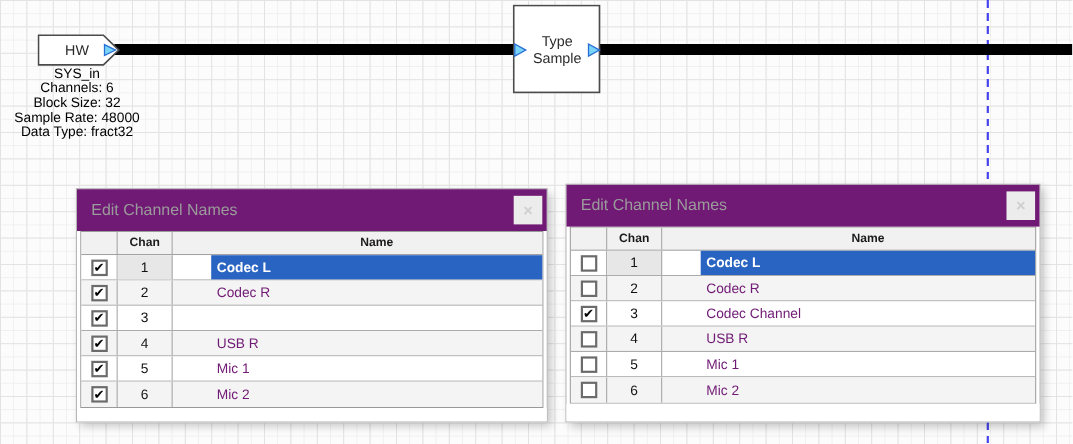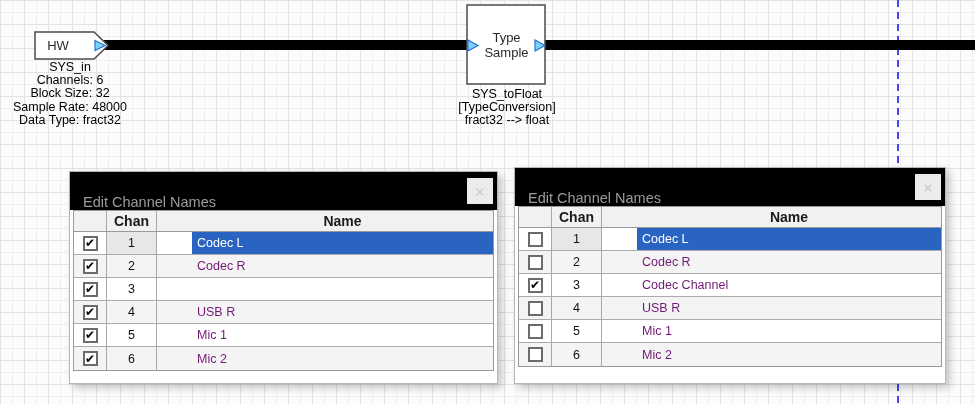--- a/index.html
+++ b/index.html
@@ -28,61 +28,61 @@
   .wire { position:absolute; height:10px; background:#000; z-index:3; }
   #wire-1 { left:104px; top:40px; width:366px; }
   #wire-2 { left:544px; top:40px; width:431px; }
 
   .block-svg { position:absolute; z-index:4; }
   #hw-svg { left:34px; top:31px; }
   #tc-svg { left:466px; top:4px; }
 
   .block-label { position:absolute; z-index:5; color:#2b2b2b; font-size:13px;
     text-align:center; line-height:15px; }
-  #hw-label { left:32px; top:38px; width:52px; }
+  #hw-label { left:44px; top:38px; width:52px; }
   #tc-label { left:466px; top:30px; width:81px; }
 
   .block-info { position:absolute; z-index:5; color:#000; font-size:12.5px;
     line-height:13.2px; text-align:center; width:200px; }
   #hw-info { left:-30px; top:61px; }
   #tc-info { left:407px; top:88px; }
 
   
   .dialog {
     position:absolute; z-index:10; background:#fff;
     border:1px solid #b6b6b6; box-shadow:4px 4px 8px rgba(0,0,0,0.22);
     display:flex; flex-direction:column;
   }
   #dialog-0 { left:69px;  top:171px; width:429px; height:213px; }
   #dialog-1 { left:514px; top:167px; width:432px; height:217px; }
 
   .titlebar { flex:none; height:38px; position:relative;
-    display:flex; align-items:flex-end; padding-left:13px; background:#000000; }
+    display:flex; align-items:center; padding-left:13px; background:#701a75; }
   .title { font-size:14.5px; color:#9b9b9b; }
   .close-btn { position:absolute; top:6px; right:4px; width:26px; height:26px;
     background:#ececec; color:#cfcfcf; font-size:15px; font-weight:700;
     display:flex; align-items:center; justify-content:center; cursor:default; }
 
   .grid-table { flex:none; margin:0 3px; border:1px solid #999; background:#fff; }
   .thead { display:flex; height:21px; background:#f1f1f1; border-bottom:1px solid #999; }
   .hcell { display:flex; align-items:center; justify-content:center;
-    font-size:14px; font-weight:700; color:#1a1a1a; }
+    font-size:11px; font-weight:700; color:#1a1a1a; }
   .c-check { width:33px; flex:none; border-right:1px solid #a8a8a8; }
   .c-chan  { width:50px; flex:none; border-right:1px solid #a8a8a8; }
   .c-name  { flex:1; min-width:0;margin-left:35px; }
 
   .trow { display:flex; height:23px; border-bottom:1px solid #ababab; background:#fff; }
   .trow:last-child { border-bottom:none; }
   .trow.alt { background:#f4f4f4; }
   .cell { display:flex; align-items:center; }
   .cell.c-check { justify-content:center; }
   .cell.c-chan  { justify-content:center; font-size:12.5px; color:#111; }
   .cell.c-name  { padding-left:5px; font-size:12.5px; color:#701a75; }
   .cell.selhead { background:#e7e7e7; }
-  .cell.selected { background:#2a64c3; color:#fff; }
+  .cell.selected { background:#2a64c3; color:#fff;font-weight:bold; }
 
   .checkbox { width:15px; height:15px; flex:none; background:#fff;
     border:2px solid #6b6b6b; display:flex; align-items:center; justify-content:center;
     font-size:12px; line-height:1; color:#000; }
 
   .filler { flex:1; background:#fff; }
 </style>
 </head>
 <body>
 
@@ -110,25 +110,20 @@
 
   <svg id="tc-svg" class="block-svg" width="81" height="82">
     <rect x="1" y="1" width="78" height="79" fill="#ffffff" stroke="#4b4b4b" stroke-width="1.5"></rect>
     <polygon points="2,36 12,41.5 2,47" fill="#79d5f7" stroke="#2a6fd6" stroke-width="1.2"></polygon>
     <polygon points="69,36 79,41.5 69,47" fill="#79d5f7" stroke="#2a6fd6" stroke-width="1.2"></polygon>
   </svg>
   <div id="tc-label" class="block-label">
     <div>Type</div>
     <div>Sample</div>
   </div>
-  <div id="tc-info" class="block-info">
-    <div>SYS_toFloat</div>
-    <div>[TypeConversion]</div>
-    <div>fract32 --&gt; float</div>
-  </div>
 
   <div id="dialog-0" class="dialog">
     <div class="titlebar">
       <span class="title">Edit Channel Names</span>
       <div class="close-btn">×</div>
     </div>
     <div class="grid-table">
       <div class="thead">
         <div class="hcell c-check"></div>
         <div class="hcell c-chan">Chan</div>

